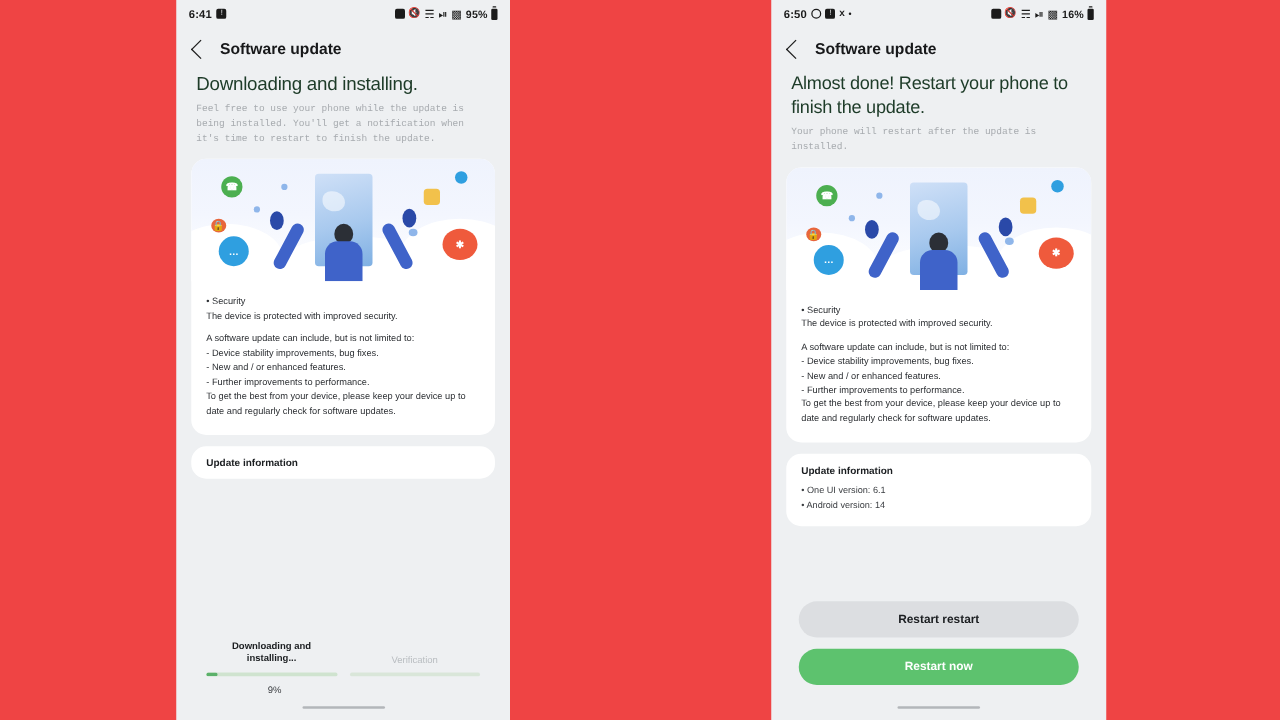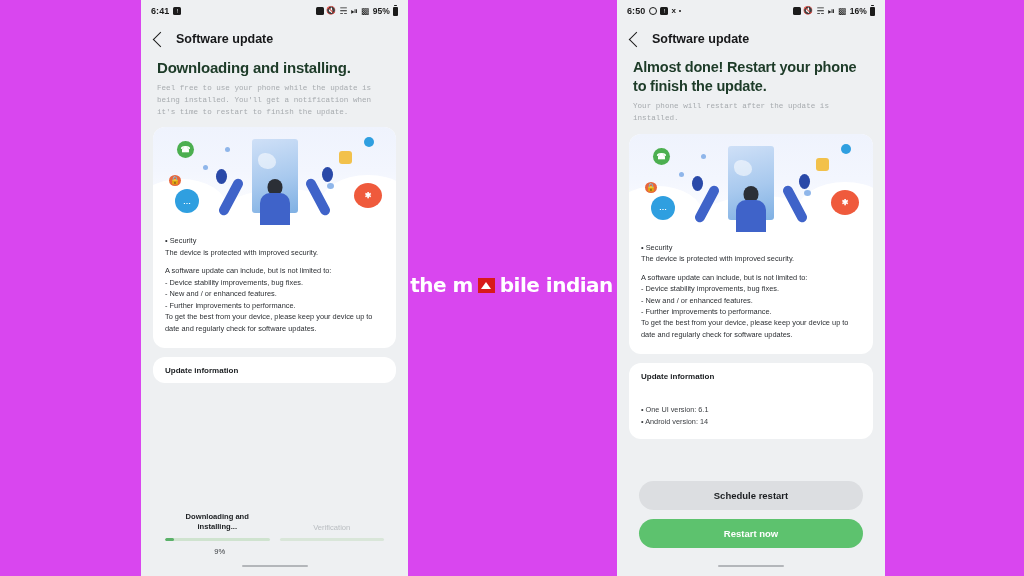--- a/index.html
+++ b/index.html
@@ -2,21 +2,21 @@
 <html><head>
 <meta charset="utf-8">
 <style>
   * { box-sizing: border-box; margin: 0; padding: 0; }
   html, body {
     width: 1024px; height: 576px;
     background: #000;
     font-family: "Liberation Sans", sans-serif;
     overflow: hidden;
   }
-  .stage { position: relative; width: 1024px; height: 576px; background:#d946ef; }
+  .stage { position: relative; width: 1024px; height: 576px; background:#ef4444; }
 
   
   .phone {
     position: absolute; top: 0; height: 576px;
     background: #eef0f2;
     overflow: hidden;
     display: flex; flex-direction: column;
   }
   .phone.left  { left: 141px; width: 267px; }
   .phone.right { left: 617px; width: 268px; }
@@ -71,21 +71,21 @@
     border-left: 1.6px solid #1b1b1b;
     border-bottom: 1.6px solid #1b1b1b;
     transform: rotate(45deg);
     flex: 0 0 auto;
   }
   .appbar-title { font-size: 12.5px; font-weight: 700; color: #17181a; }
 
   
   .hero { padding: 6px 16px 0 16px; }
   .hero-title {
-    font-size: 15px; font-weight: 700; color: #1d3b28;
+    font-size: 15px; font-weight: 400; color: #1d3b28;
     line-height: 1.28; letter-spacing: -.2px;
   }
   .phone.right .hero-title { font-size: 14.5px; }
   .hero-sub {
     margin-top: 6px;
     font-size: 7.6px; line-height: 1.55; color: #a7abaf; font-family: Liberation Mono, monospace;
   }
 
   
   .card {
@@ -159,21 +159,21 @@
 
   
   .infocard {
     margin: 9px 12px 0 12px;
     background: #fff;
     border-radius: 12px;
     padding: 9px 12px 11px 12px;
     flex: 0 0 auto;
   }
   .info-title { font-size: 8px; font-weight: 700; color:#1b1e21; }
-  .info-list { margin-top: 23px; font-size: 7.3px; line-height: 1.6; color:#3a3d41; }
+  .info-list { margin-top: 5px; font-size: 7.3px; line-height: 1.6; color:#3a3d41; }
   .info-list div { white-space: pre-wrap; }
 
   
   .infocard.clip { height: 26px; overflow: hidden; padding-bottom: 0; }
 
   .flexfill { flex: 1 1 auto; }
 
   
   .progress-wrap { padding: 0 24px; }
   .prog-labels { display:flex; gap: 10px; }
@@ -409,28 +409,23 @@
       <div class="info-title">Update information</div>
       <div class="info-list">
         <div>• One UI version: 6.1</div>
         <div>• Android version: 14</div>
       </div>
     </div>
 
     <div class="flexfill"></div>
 
     <div class="btns" style="margin-bottom:8px;">
-      <button class="btn grey">Schedule restart</button>
+      <button class="btn grey">Restart restart</button>
       <button class="btn green">Restart now</button>
     </div>
 
     <div class="navbar">
       <div class="nav-pill"></div>
     </div>
   </div>
 
-  <div class="watermark">
-    <span class="wm-word">the m</span>
-    <span class="wm-o-box"></span>
-    <span class="wm-word">bile indian</span>
-  </div>
 
 </div>
 
 </body></html>

